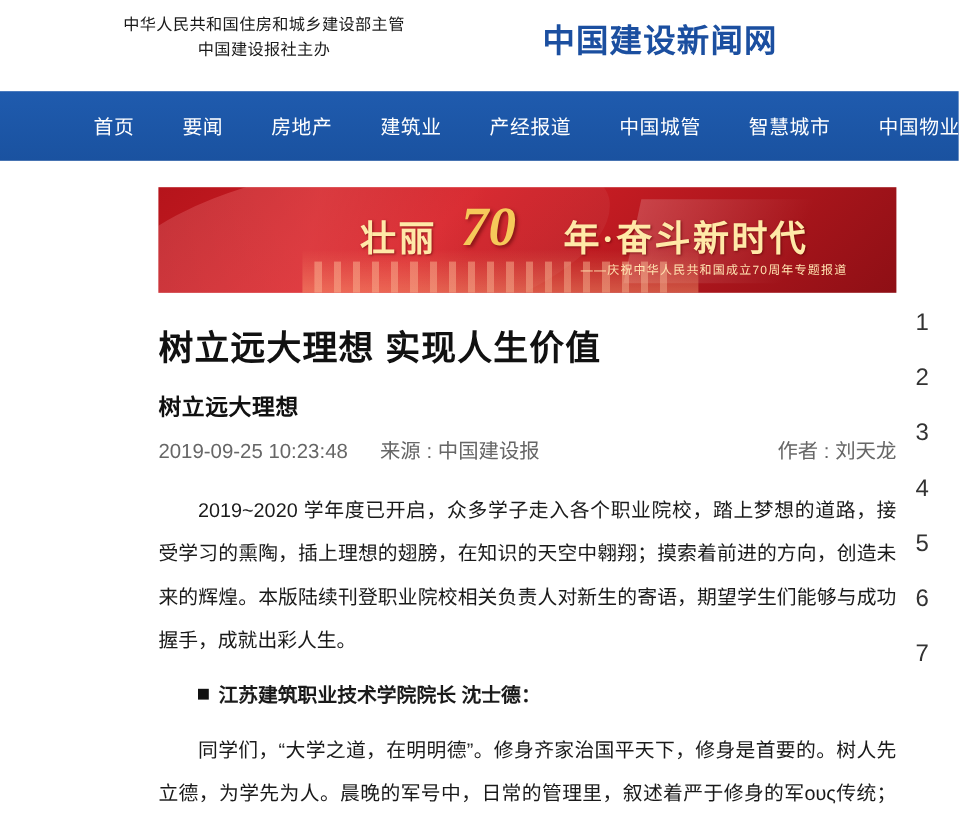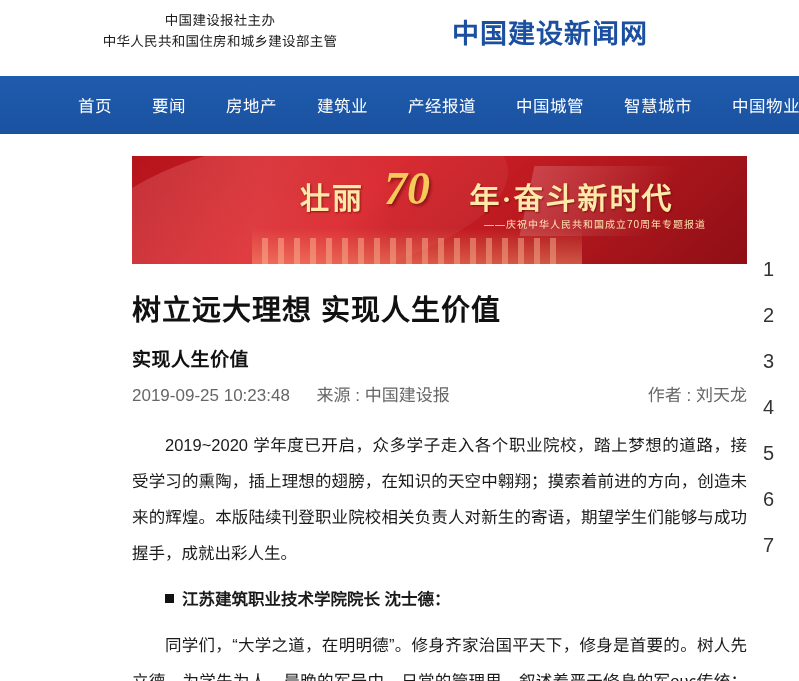--- a/index.html
+++ b/index.html
@@ -90,21 +90,21 @@
     width: 757px;
     box-sizing: border-box;
     padding-left: 132px;
     padding-right: 20px;
   }
 
   
   .banner {
     position: relative;
     width: 615px;
-    height: 108px;
+    height: 88px;
     margin-top: 22px;
     background: #c71b20;
     background: linear-gradient(135deg, #b5141b 0%, #d62027 38%, #8e0f15 100%);
     overflow: hidden;
   }
   .banner .swoosh {
     position: absolute;
     left: -40px;
     top: -20px;
     width: 420px;
@@ -266,22 +266,22 @@
     cursor: pointer;
   }
 </style>
 </head>
 <body>
 
 <div id="page">
 
   <div class="masthead">
     <div class="masthead-sponsor">
+      <div>中华人民共和国住房和城乡建设部主管</div>
       <div>中国建设报社主办</div>
-      <div>中华人民共和国住房和城乡建设部主管</div>
     </div>
     <div class="masthead-logo">中国建设新闻网</div>
   </div>
 
   <div class="navbar">
     <div class="nav-inner">
       <div class="nav-item">首页</div>
       <div class="nav-item">要闻</div>
       <div class="nav-item">房地产</div>
       <div class="nav-item">建筑业</div>
@@ -303,21 +303,21 @@
         <div class="banner-title">
           <span>壮丽</span>
           <span style="display:inline-block;width:96px"></span><span>年·奋斗新时代</span>
         </div>
         <div class="banner-70">70</div>
         <div class="banner-sub">——庆祝中华人民共和国成立70周年专题报道</div>
       </div>
 
 
       <h1 class="headline">树立远大理想  实现人生价值</h1>
-      <h2 class="subhead">实现人生价值</h2>
+      <h2 class="subhead">树立远大理想</h2>
 
       <div class="meta-row">
         <div class="meta-left">
           <span class="meta-date">2019-09-25 10:23:48</span>
           <span class="meta-source">来源 :</span>
           <span>中国建设报</span>
         </div>
         <div class="meta-right">
           <span>作者 :</span>
           <span>刘天龙</span>

